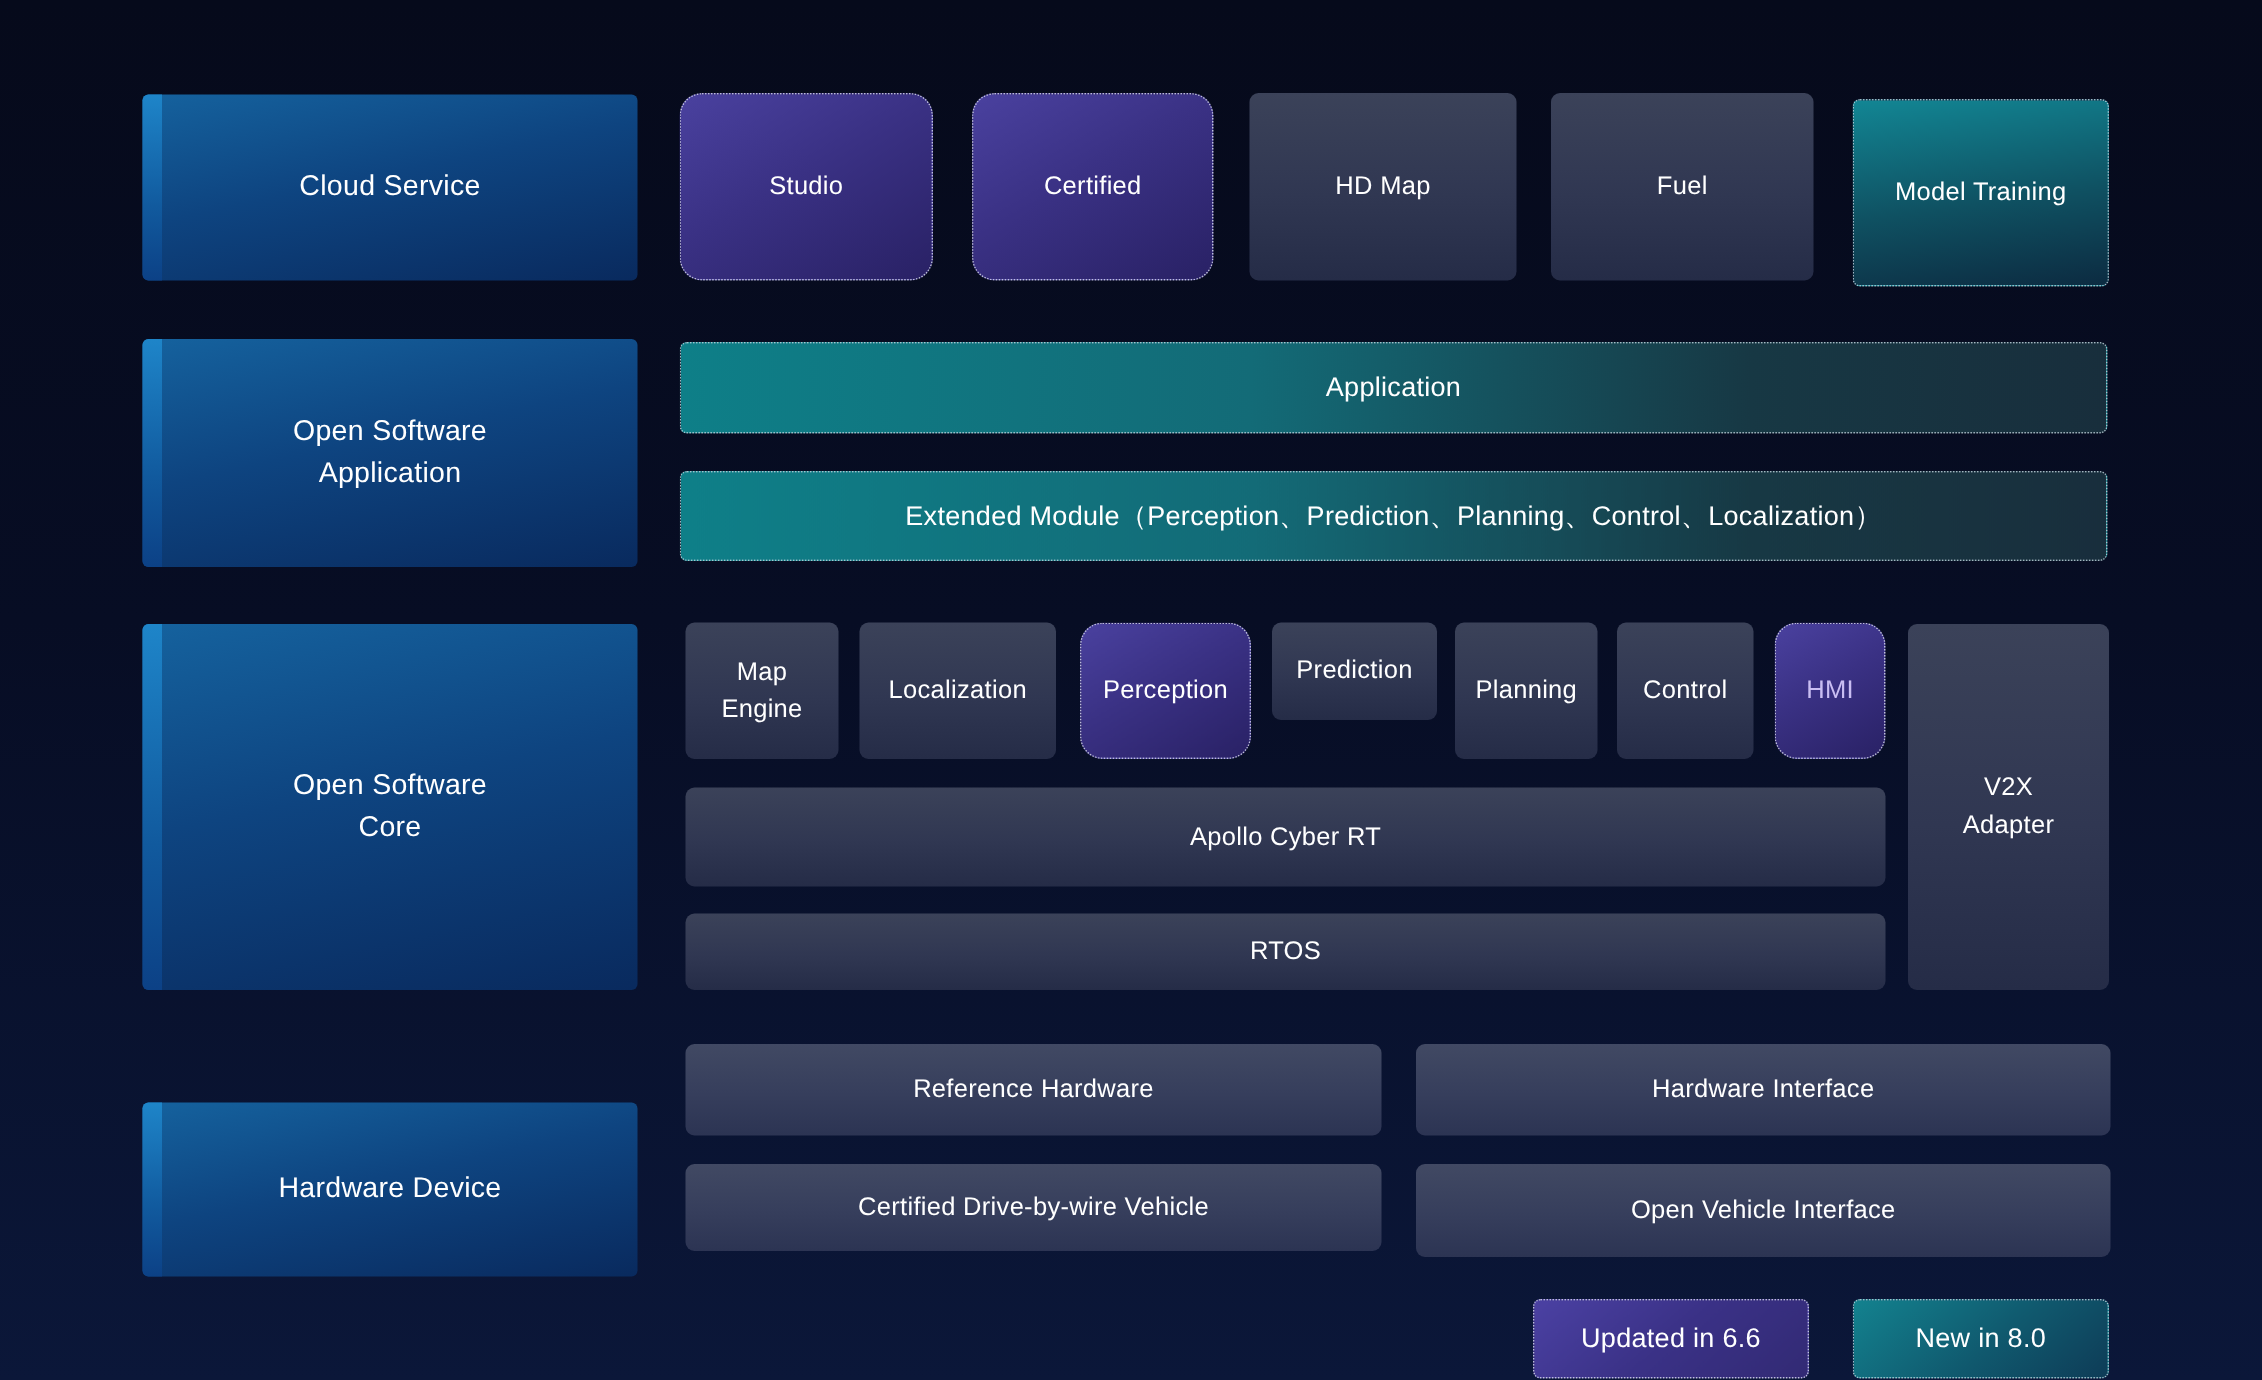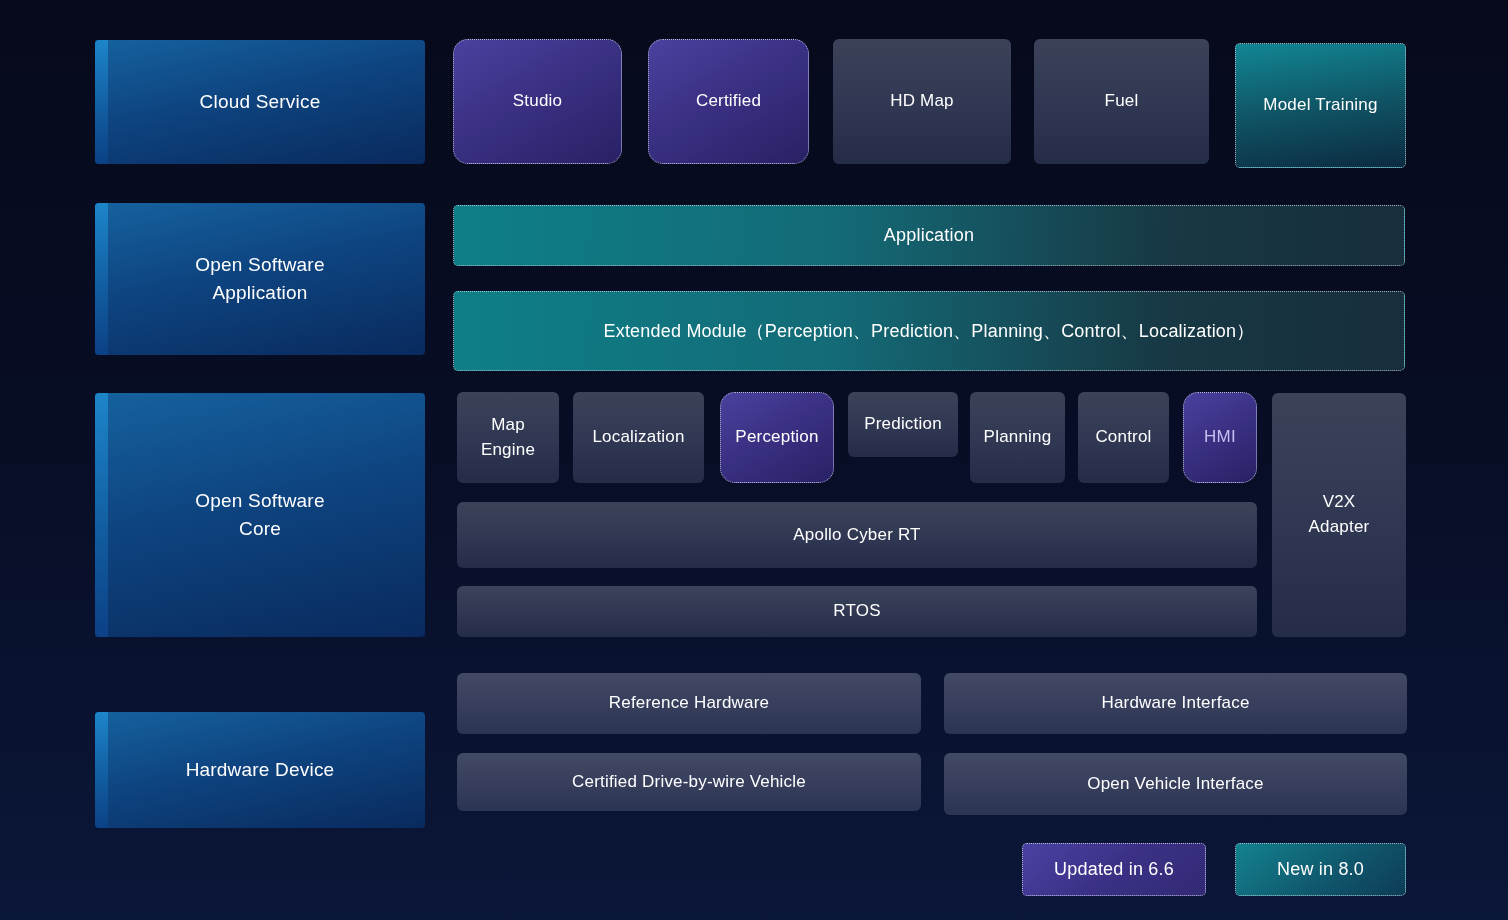--- a/index.html
+++ b/index.html
@@ -4,21 +4,21 @@
 <style>
   html,body{margin:0;padding:0;background:#060a1b;}
   .canvas{
     position:relative;width:1508px;height:920px;overflow:hidden;
     background:linear-gradient(180deg,#060a1b 0%,#070d24 45%,#0b1739 100%);
     font-family:"Liberation Sans","DejaVu Sans",sans-serif;
   }
   .box{
     position:absolute;display:flex;align-items:center;justify-content:center;
     color:#ffffff;text-align:center;white-space:pre-line;line-height:1.45;
-    box-sizing:border-box;font-size:17px;letter-spacing:0.2px;
+    box-sizing:border-box;font-size:17px;letter-spacing:0.2px;margin-top:23px;
   }
   
   .cat{
     background:linear-gradient(168deg,#15629e 0%,#0e4480 45%,#092a5e 100%);
     border-radius:4px;font-size:19px;
   }
   .stripe{
     position:absolute;left:0;top:0;bottom:0;width:13px;
     border-radius:4px 0 0 4px;
     background:linear-gradient(180deg,#1e85c9 0%,#115a9e 60%,#0c4186 100%);
@@ -103,21 +103,21 @@
   <div class="box slate" style="left:1034px;top:39px;width:175px;height:125px">
     <span>Fuel</span>
   </div>
   <div class="box new-cell" style="left:1235px;top:43px;width:171px;height:125px">
     <span>Model Training</span>
   </div>
 
   <div class="box new-wide" style="left:453px;top:205px;width:952px;height:61px">
     <span>Application</span>
   </div>
-  <div class="box new-wide" style="left:453px;top:291px;width:952px;height:80px">
+  <div class="box new-wide" style="left:453px;top:291px;width:952px;height:60px">
     <span>Extended Module（Perception、Prediction、Planning、Control、Localization）</span>
   </div>
 
   <div class="box slate" style="left:457px;top:392px;width:102px;height:91px">
     <span>Map
 Engine</span>
   </div>
   <div class="box slate" style="left:573px;top:392px;width:131px;height:91px">
     <span>Localization</span>
   </div>

